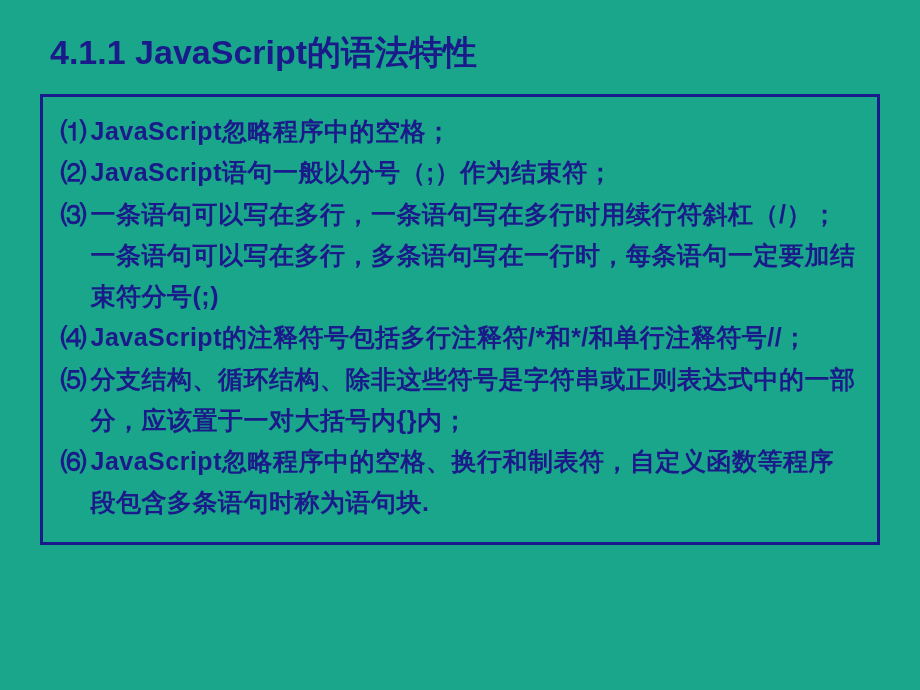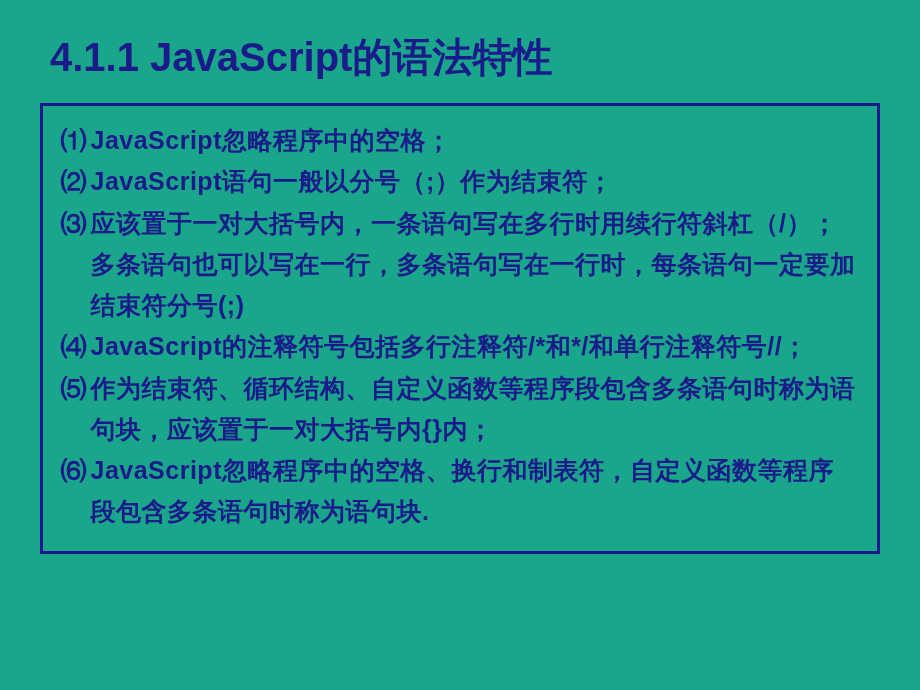--- a/index.html
+++ b/index.html
@@ -13,21 +13,21 @@
       background-color: #1aa68a;
       font-family: "Microsoft YaHei", "SimSun", Arial, sans-serif;
       overflow: hidden;
     }
     .slide {
       width: 100%;
       height: 100%;
       padding: 30px 40px;
     }
     .heading {
-      font-size: 40px;
+      font-size: 34px;
       font-weight: bold;
       color: #1a1a8a;
       margin-bottom: 18px;
       padding-left: 10px;
     }
     .content-box {
       border: 3px solid #1a1a8a;
       padding: 14px 18px 18px 18px;
       background-color: #1aa68a;
     }
@@ -57,28 +57,28 @@
     <div class="list-item">
       <span class="marker">⑴</span>
       <span class="item-text">JavaScript忽略程序中的空格；</span>
     </div>
     <div class="list-item">
       <span class="marker">⑵</span>
       <span class="item-text">JavaScript语句一般以分号（;）作为结束符；</span>
     </div>
     <div class="list-item">
       <span class="marker">⑶</span>
-      <span class="item-text">应该置于一对大括号内，一条语句写在多行时用续行符斜杠（/）；多条语句也可以写在一行，多条语句写在一行时，每条语句一定要加结束符分号(;)</span>
+      <span class="item-text">一条语句可以写在多行，一条语句写在多行时用续行符斜杠（/）；一条语句可以写在多行，多条语句写在一行时，每条语句一定要加结束符分号(;)</span>
     </div>
     <div class="list-item">
       <span class="marker">⑷</span>
       <span class="item-text">JavaScript的注释符号包括多行注释符/*和*/和单行注释符号//；</span>
     </div>
     <div class="list-item">
       <span class="marker">⑸</span>
-      <span class="item-text">作为结束符、循环结构、自定义函数等程序段包含多条语句时称为语句块，应该置于一对大括号内{}内；</span>
+      <span class="item-text">分支结构、循环结构、除非这些符号是字符串或正则表达式中的一部分，应该置于一对大括号内{}内；</span>
     </div>
     <div class="list-item">
       <span class="marker">⑹</span>
       <span class="item-text">JavaScript忽略程序中的空格、换行和制表符，自定义函数等程序段包含多条语句时称为语句块.</span>
     </div>
   </div>
 </div>
 
 </body></html>

